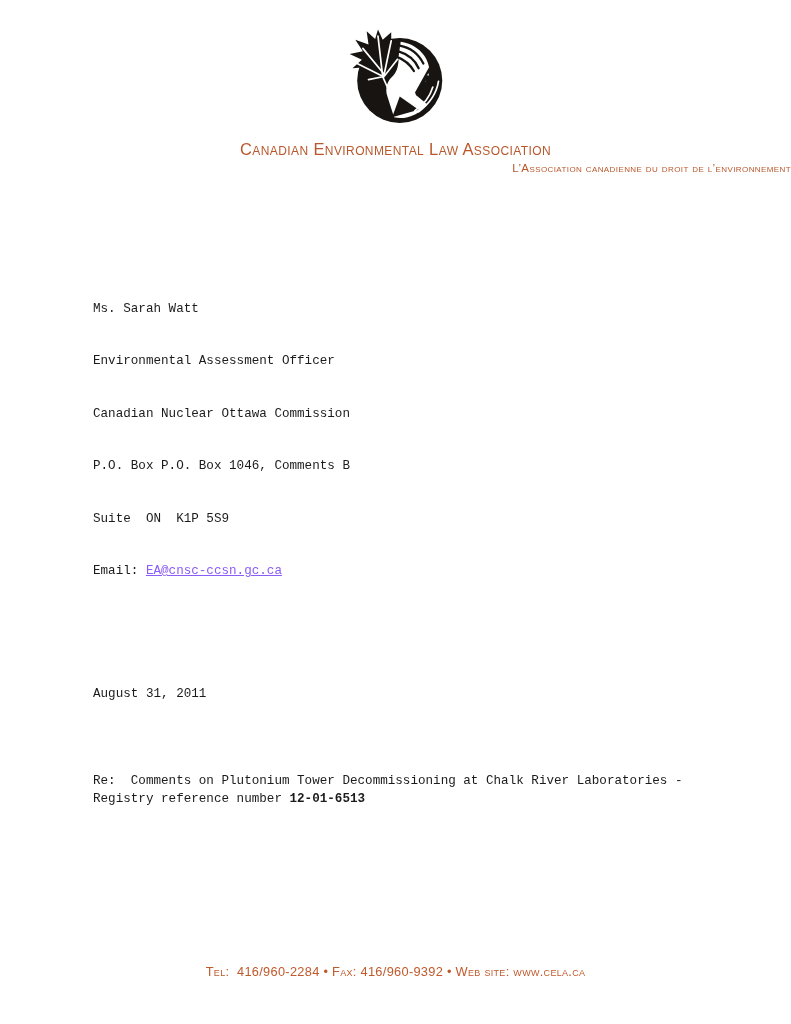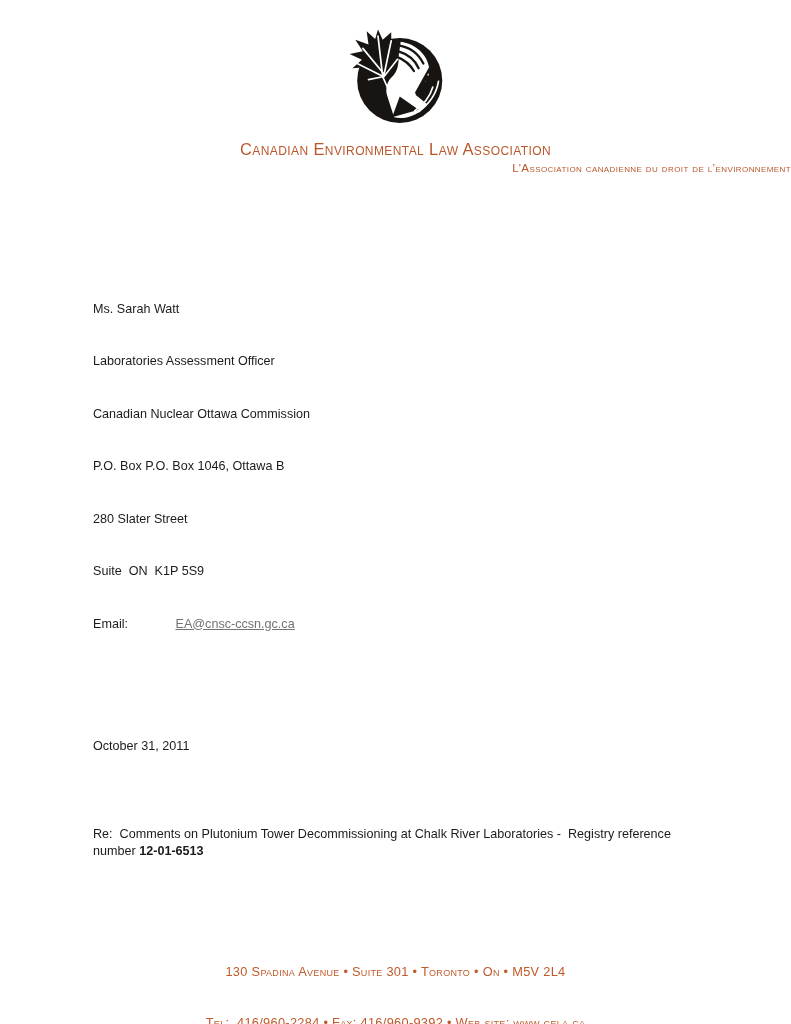--- a/index.html
+++ b/index.html
@@ -45,26 +45,25 @@
   }
   .body-text {
     position: absolute;
     left: 93px;
     top: 213px;
     width: 618px;
     font-size: 12.6px;
     line-height: 17.5px;
     white-space: pre-wrap;
   }
-  .body-text p, .addr { margin: 0 0 17.5px 0; }
+  .body-text p, .addr { margin: 0 0 17.5px 0; font-family: Liberation Mono, monospace; }
   .addr .line { min-height: 17.5px; }
   .addr a, .email-link {
-    color: #737373;
+    color: #8b5cf6;
     text-decoration: underline;
-    margin-left: 44px;
   }
   .bold { font-weight: bold; }
   .page-footer {
     position: absolute;
     top: 929px;
     left: 0;
     width: 100%;
     text-align: center;
     color: #c05a2b;
     font-variant: small-caps;
@@ -105,42 +104,40 @@
     </g>
   </svg>
 
   <div class="org-en">Canadian Environmental Law Association</div>
   <div class="org-fr">L’Association canadienne du droit de l’environnement</div>
 
   <div class="body-text">
 
     <div class="addr">
       <div class="line">Ms. Sarah Watt</div>
-      <div class="line">Laboratories Assessment Officer</div>
+      <div class="line">Environmental Assessment Officer</div>
       <div class="line">Canadian Nuclear Ottawa Commission</div>
-      <div class="line">P.O. Box P.O. Box 1046, Ottawa B</div>
-      <div class="line">280 Slater Street</div>
+      <div class="line">P.O. Box P.O. Box 1046, Comments B</div>
       <div class="line">Suite  ON  K1P 5S9</div>
       <div class="line"><span>Email: </span><a href="#" class="email-link">EA@cnsc-ccsn.gc.ca</a></div>
     </div>
 
-    <p>October 31, 2011</p>
+    <p>August 31, 2011</p>
 
     <p><span>Re:  Comments on Plutonium Tower Decommissioning at Chalk River Laboratories -  Registry reference number </span><span class="bold">12-01-6513</span></p>
 
     
 
     
 
     
 
     
 
     
 
   </div>
 
   <div class="page-footer">
-    <div>130 Spadina Avenue • Suite 301 • Toronto • On • M5V 2L4</div>
     <div>Tel:  416/960-2284 • Fax: 416/960-9392 • Web site: www.cela.ca</div>
   </div>
 
 </div>
 
 </body></html>

